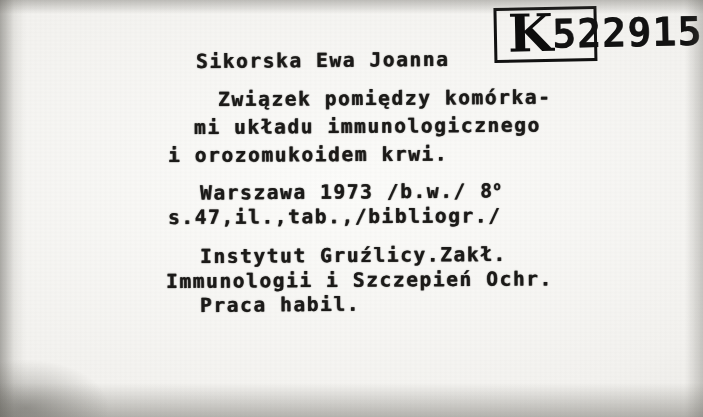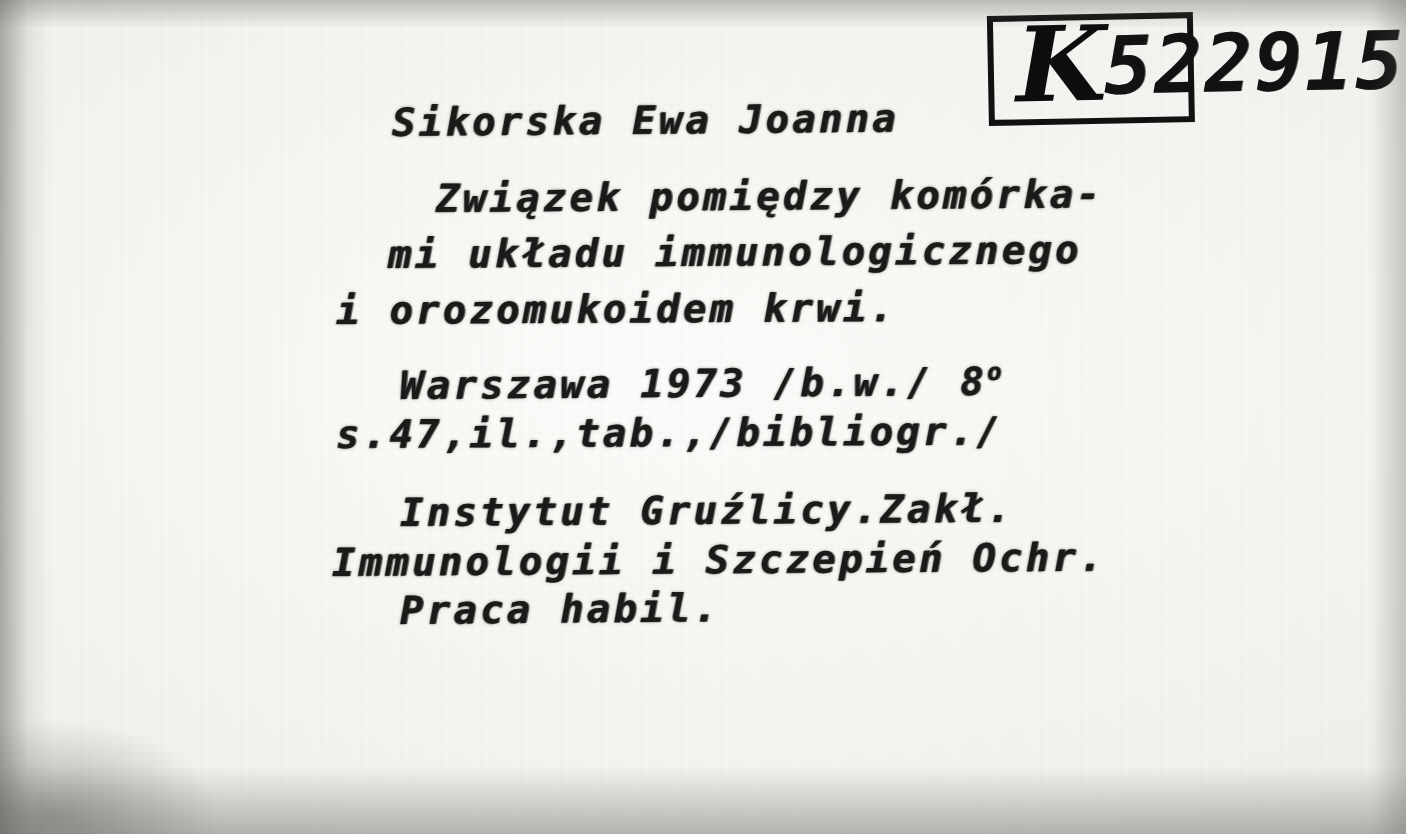--- a/index.html
+++ b/index.html
@@ -7,21 +7,20 @@
     padding: 0;
     background: #ffffff;
   }
   #card {
     position: relative;
     width: 703px;
     height: 417px;
     overflow: hidden;
     background: #0ea5e9;
     font-family: "DejaVu Sans Mono", monospace;
-    font-style: italic;
   }
   
   #paper {
     position: absolute;
     inset: 0;
     background:
       radial-gradient(ellipse 120% 100% at 48% 45%, #fdfdfb 0%, #f4f3f0 55%, #e9e8e4 80%, #dedcd6 100%);
   }
   #grain {
     position: absolute;

